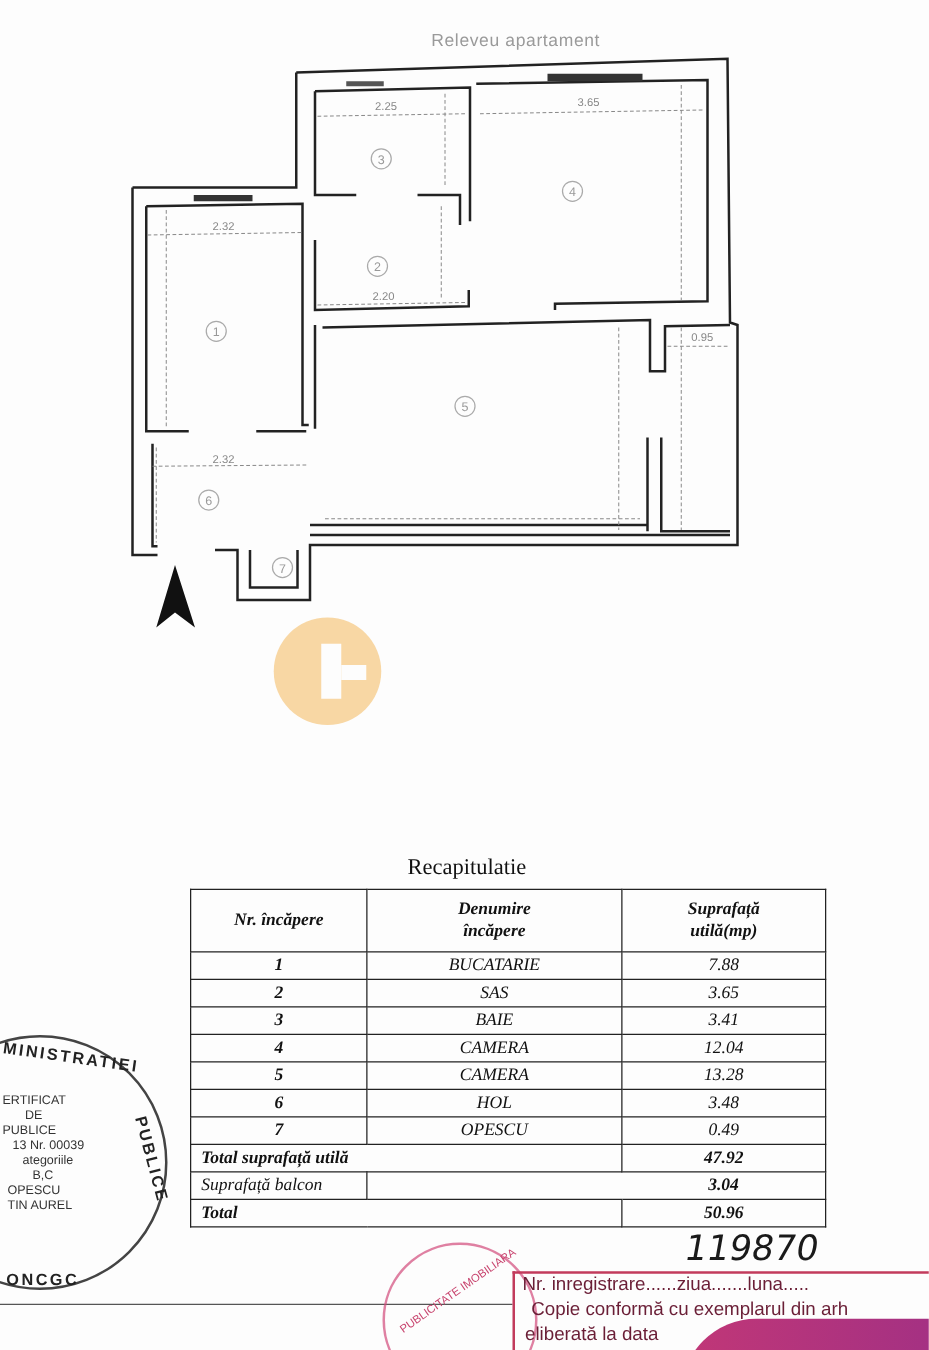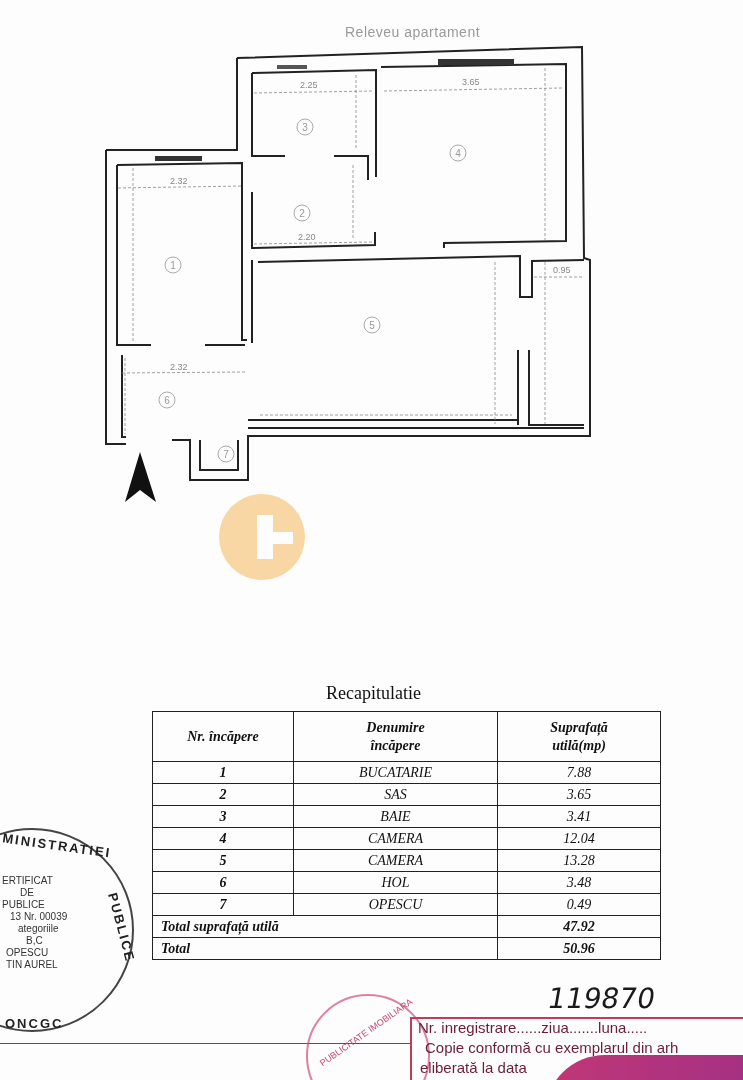--- a/index.html
+++ b/index.html
@@ -163,20 +163,25 @@
       </tr>
   <tr>
         <td class="num">7</td>
         <td>OPESCU</td>
         <td>0.49</td>
       </tr>
   <tr class="sum">
         <td colspan="2">Total suprafață utilă</td>
         <td class="val">47.92</td>
       </tr>
+  <tr class="sum balc">
+        <td class="lbl">Suprafață balcon</td>
+        <td style="border-right:none"></td>
+        <td class="val" style="border-left:none">3.04</td>
+      </tr>
   <tr class="sum">
         <td colspan="2">Total</td>
         <td class="val">50.96</td>
       </tr>
 </tbody>
   </table>
 
 <div class="stamp-left"></div>
 <div class="stamp-ring" style="left:2px;top:838px;transform:rotate(8deg);">MINISTRATIEI</div>
 <div class="stamp-ring" style="left:86px;top:920px;transform:rotate(75deg);">PUBLICE</div>

